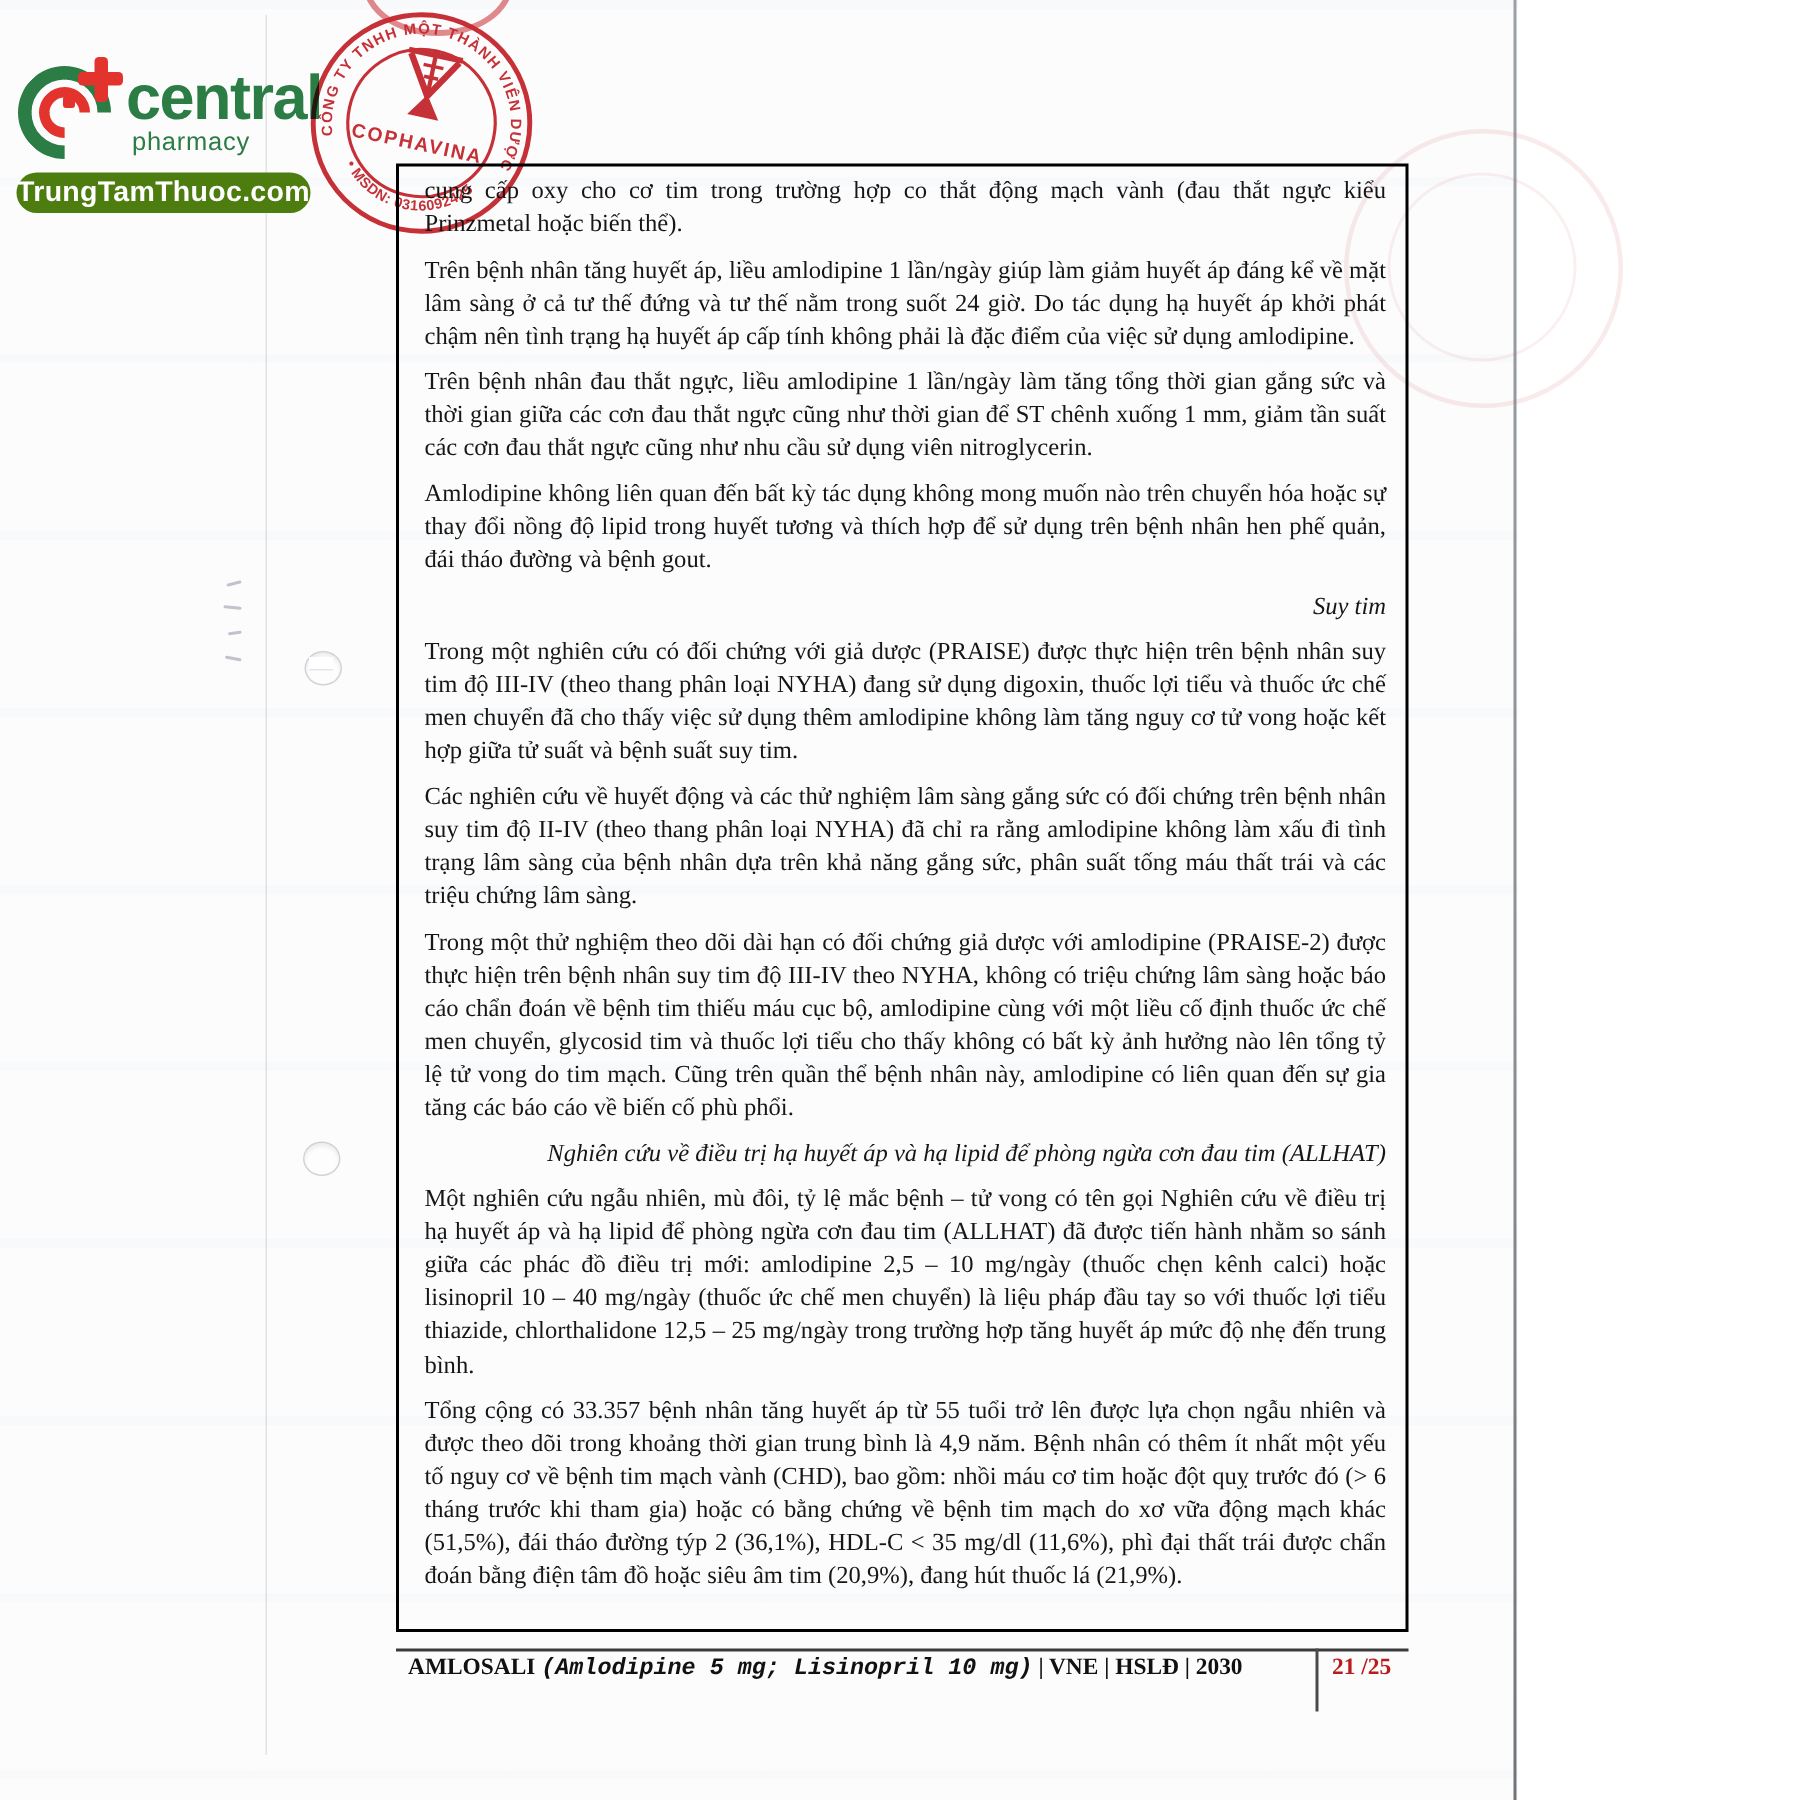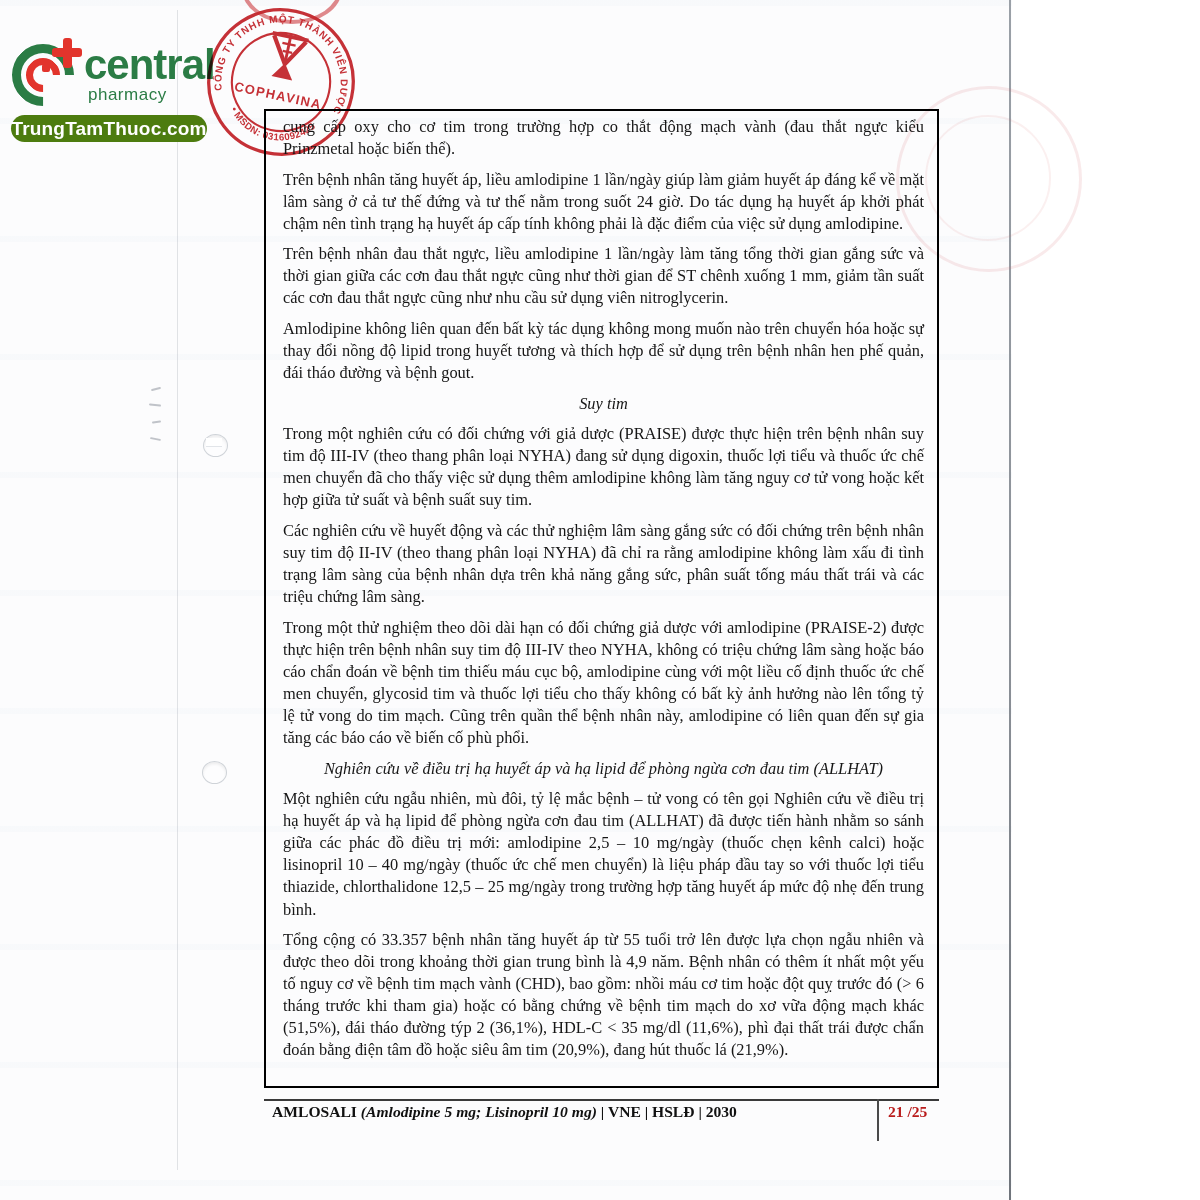--- a/index.html
+++ b/index.html
@@ -112,32 +112,32 @@
     border:2px solid #000000;box-sizing:border-box;
     padding:5px 13px 0 17px;background:transparent;
     color:#161616;
   }
   .content-box p{
     margin:0 0 8.4px 0;
     font-size:16.4px;line-height:22.1px;
     text-align:justify;
   }
   .content-box p.body-h{
-    font-style:italic;text-align:center;
+    font-style:italic;text-align:right;
   }
 
   
   .footer-rule{position:absolute;left:264px;top:1099px;width:675px;height:1.6px;background:#3a3a3a;}
   .footer-divider{position:absolute;left:877px;top:1099px;width:1.6px;height:42px;background:#4a4a4a;}
   .footer-left{
     position:absolute;left:272px;top:1103px;width:590px;
     font-size:15.6px;color:#111;
   }
   .footer-left .f-bold{font-weight:700;}
-  .footer-left .f-bi{font-weight:700;font-style:italic;}
+  .footer-left .f-bi{font-weight:700;font-style:italic;font-family:Liberation Mono, monospace;}
   .footer-page{
     position:absolute;left:888px;top:1103px;font-size:15.6px;font-weight:700;color:#b91c1c;
   }
 </style>
 </head>
 <body>
 
 <div class="page">
 
   <div class="streaks"></div>

